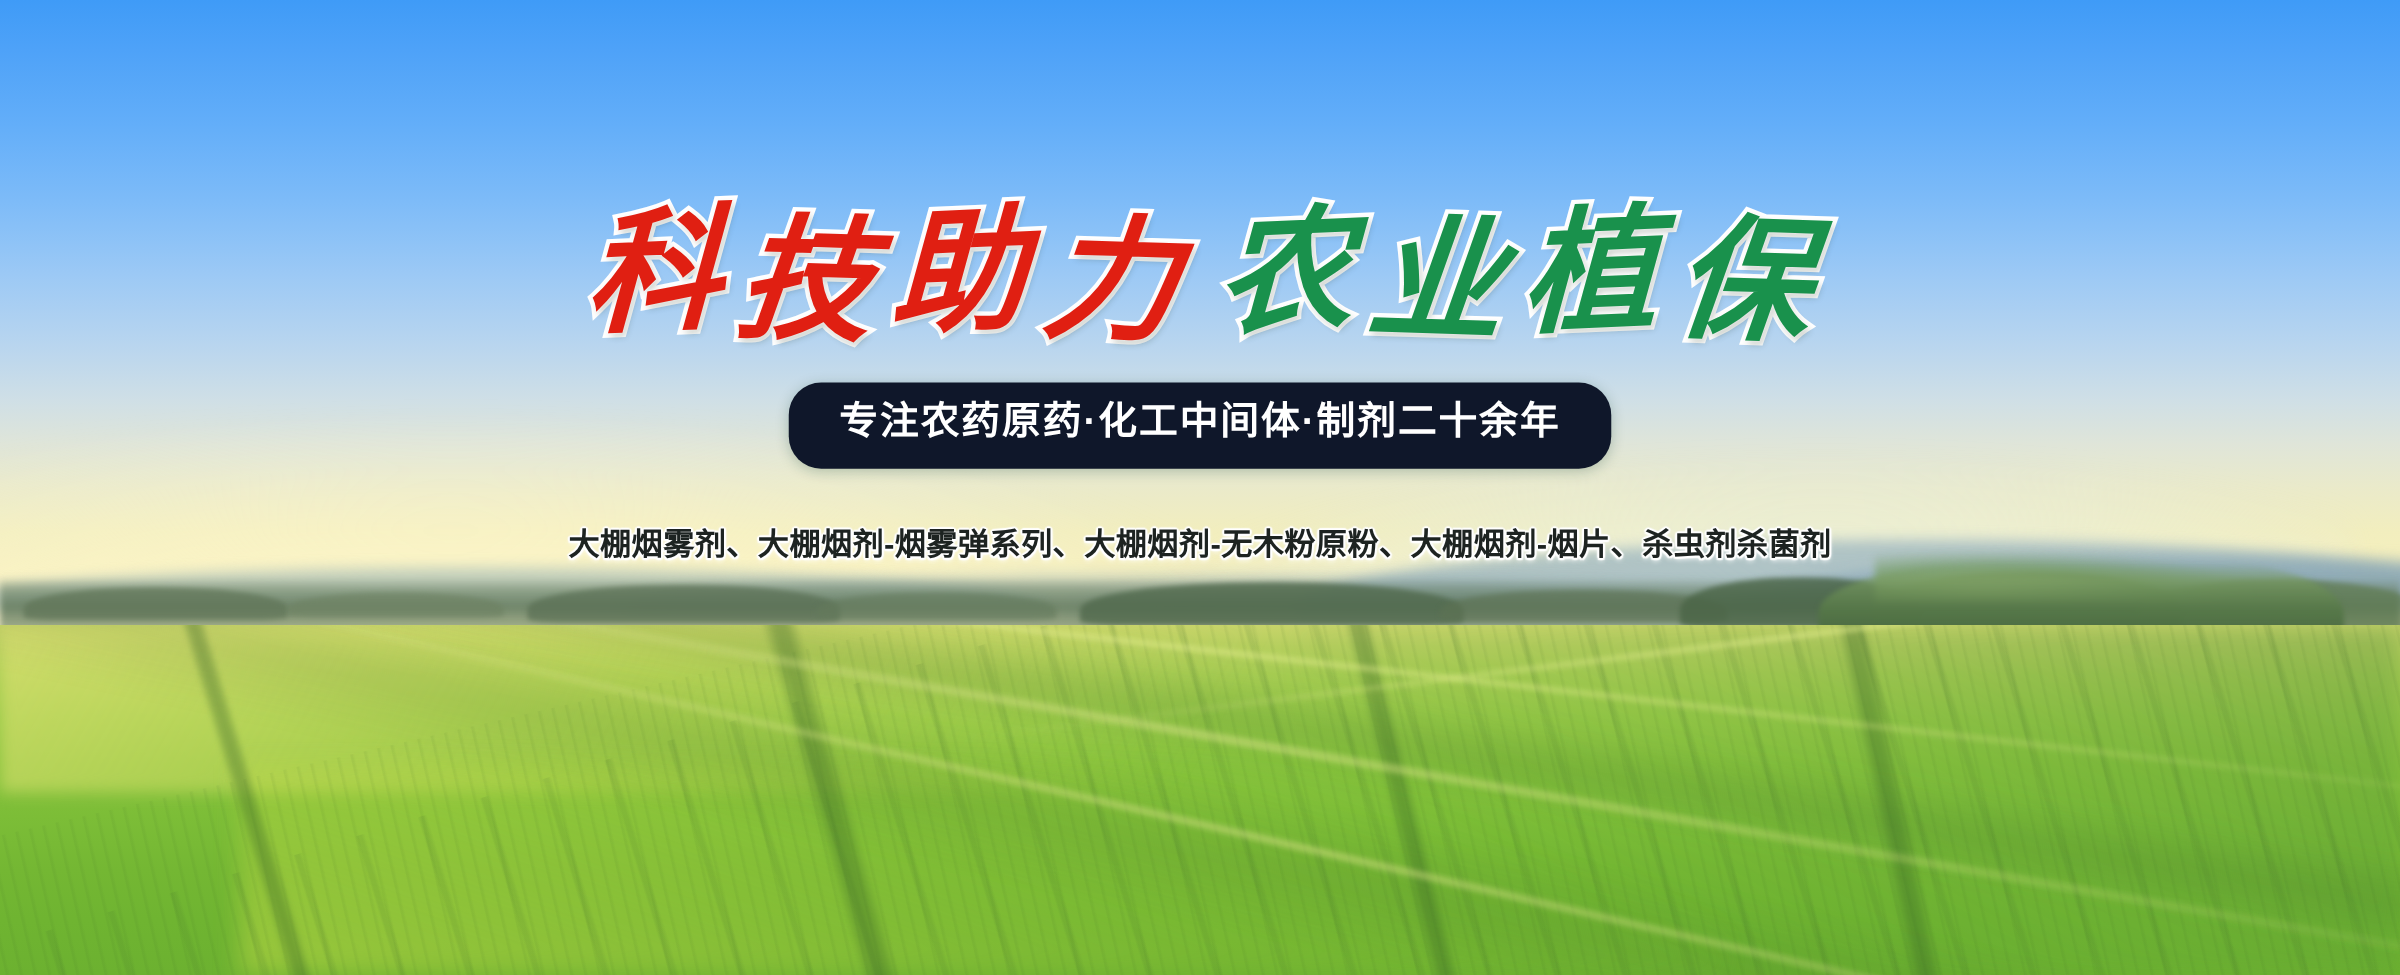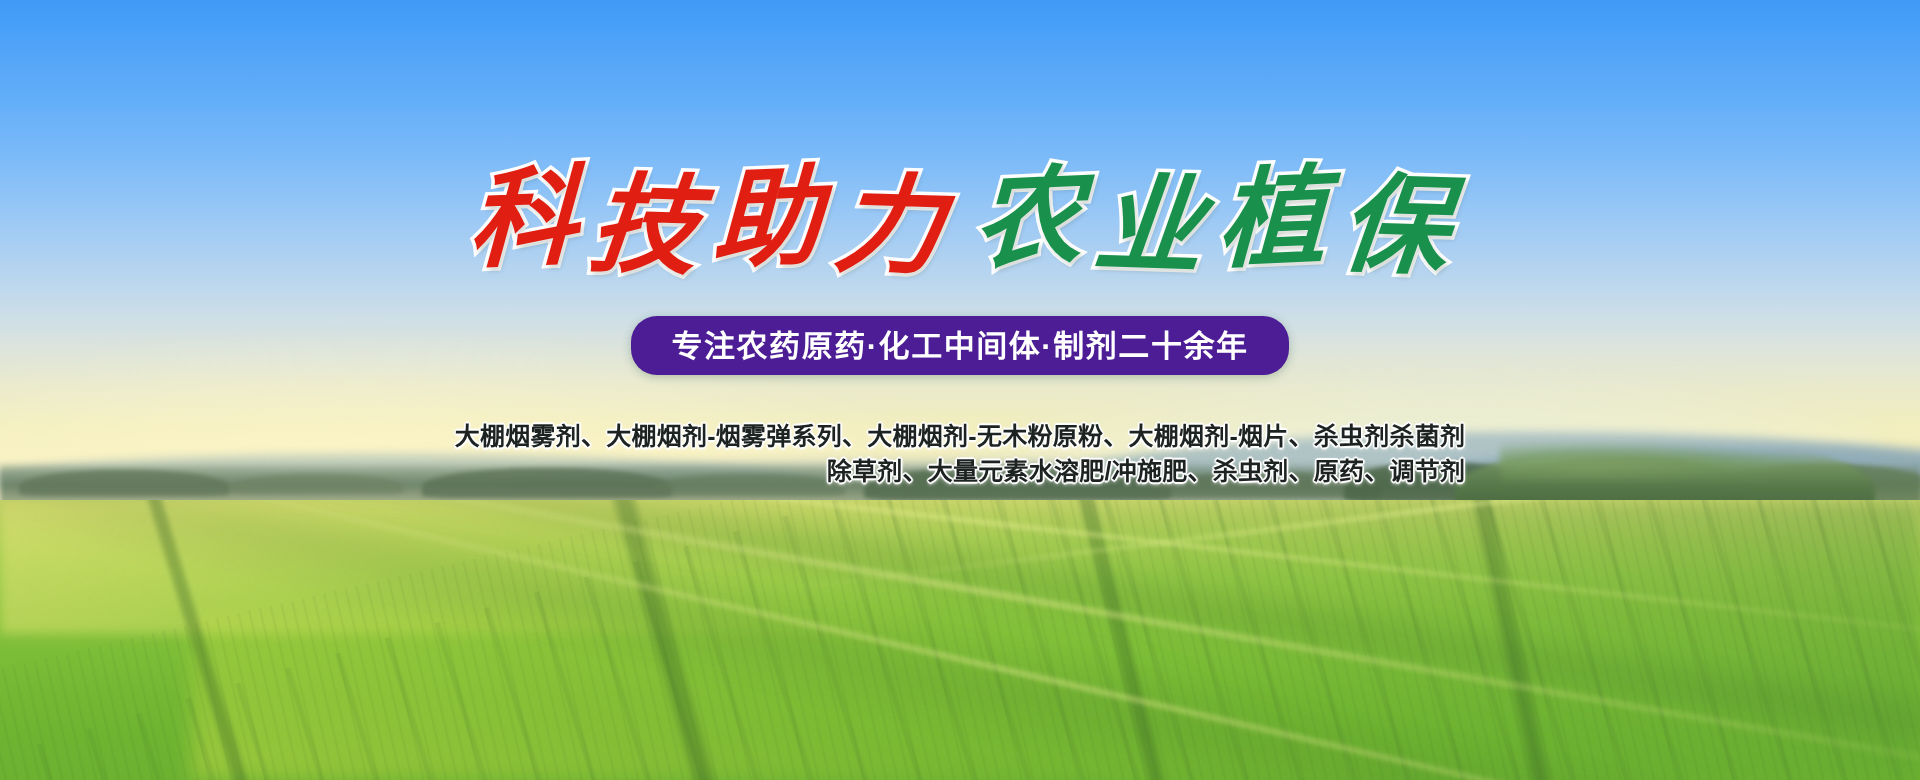--- a/index.html
+++ b/index.html
@@ -207,25 +207,25 @@
   }
   .headline .seg.red{color:#e01f12;}
   .headline .seg.green{color:#19914c;}
   .headline .seg .ch{display:inline-block;margin:0 6px;}
   .headline .seg .ch:nth-child(odd){transform:rotate(-2.5deg) translateY(-4px);}
   .headline .seg .ch:nth-child(even){transform:rotate(1.8deg) translateY(3px);}
   .headline .seg.green{margin-left:16px;}
 
   
   .pill{
-    margin-top:40px;
-    background:#4c1d95;
+    margin-top:30px;
+    background:#0f172a;
     color:#ffffff;
     border-radius:26px 26px 26px 26px;
-    padding:12px 40px 8px;
+    padding:12px 40px 18px;
     font-size:31px;
     font-weight:700;
     letter-spacing:.05em;
     line-height:1.25;
     box-shadow:0 2px 10px rgba(10,60,45,.25);
   }
 
   
   .products{
     margin-top:44px;
@@ -299,17 +299,16 @@
       <span class="seg red"><span class="ch">科</span><span class="ch">技</span><span class="ch">助</span><span class="ch">力</span></span>
       <span class="seg green"><span class="ch">农</span><span class="ch">业</span><span class="ch">植</span><span class="ch">保</span></span>
     </div>
 
     <div class="pill">
       <span>专注农药原药·化工中间体·制剂二十余年</span>
     </div>
 
     <div class="products">
       <span class="line">大棚烟雾剂、大棚烟剂-烟雾弹系列、大棚烟剂-无木粉原粉、大棚烟剂-烟片、杀虫剂杀菌剂</span>
-      <span class="line">除草剂、大量元素水溶肥/冲施肥、杀虫剂、原药、调节剂</span>
     </div>
 
   </div>
 </div>
 
 </body></html>

